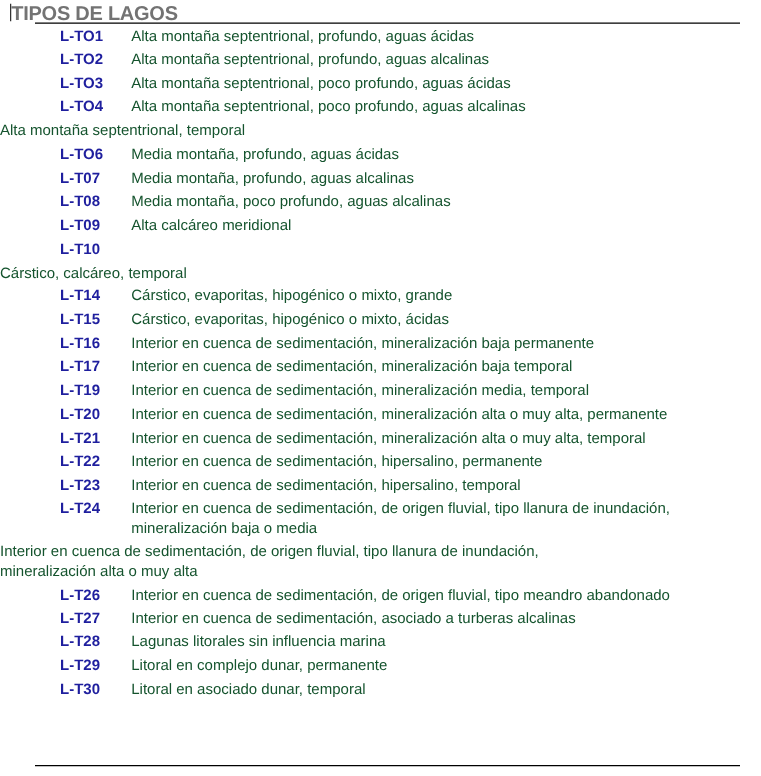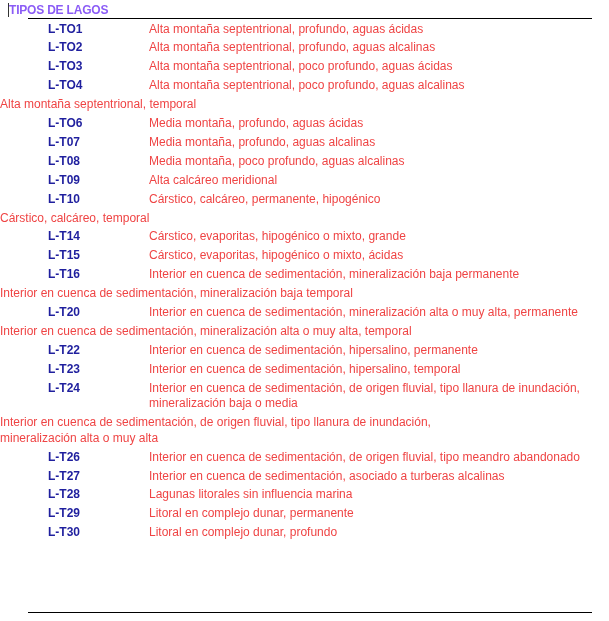--- a/index.html
+++ b/index.html
@@ -1,26 +1,26 @@
 <!DOCTYPE html>
 <html><head>
   <meta charset="utf-8">
   <style>
     html, body { margin: 0; padding: 0; background: #ffffff; }
     body { width: 609px; height: 621px; position: relative; overflow: hidden;
            font-family: "Liberation Sans", "DejaVu Sans", sans-serif; color: #1a1a1a; }
     .cursor { position: absolute; left: 8px; top: 3px; width: 1px; height: 14px; background: #333; }
-    .title { position: absolute; left: 9px; top: 3px; font-size: 12px; font-weight: bold;
-             color: #8b5cf6; letter-spacing: -0.2px; }
+    .title { position: absolute; left: 9px; top: 3px; font-size: 16px; font-weight: bold;
+             color: #737373; letter-spacing: -0.2px; }
     .rule-top { position: absolute; left: 28px; top: 18px; width: 564px; height: 1px; background: #000; }
     .rule-bottom { position: absolute; left: 28px; top: 612px; width: 564px; height: 1px; background: #000; }
     .list { position: absolute; left: 0; top: 20px; width: 609px; }
-    .row { display: flex; font-size: 12px; line-height: 15.7px; padding: 1.6px 0 1.6px 0; gap: 44px; }
+    .row { display: flex; font-size: 12px; line-height: 15.7px; padding: 1.6px 0 1.6px 0; }
     .code { width: 57px; padding-left: 48px; flex: none; font-weight: bold; color: #1f1f9e; }
-    .desc { width: 460px; flex: none; color: #ef4444; }
+    .desc { width: 460px; flex: none; color: #14532d; }
   </style>
 </head>
 <body>
 
 <div class="cursor"></div>
 <div class="title">TIPOS DE LAGOS</div>
 <div class="rule-top"></div>
 
 <div class="list" id="list">
     <div class="row">
@@ -53,45 +53,50 @@
     <div class="row">
       <span class="code">L-T08</span>
       <span class="desc">Media montaña, poco profundo, aguas alcalinas</span>
     </div>
     <div class="row">
       <span class="code">L-T09</span>
       <span class="desc">Alta calcáreo meridional</span>
     </div>
     <div class="row">
       <span class="code">L-T10</span>
-      <span class="desc">Cárstico, calcáreo, permanente, hipogénico</span>
     </div>
     <div class="row">
       <span class="desc">Cárstico, calcáreo, temporal</span>
     </div>
     <div class="row">
       <span class="code">L-T14</span>
       <span class="desc">Cárstico, evaporitas, hipogénico o mixto, grande</span>
     </div>
     <div class="row">
       <span class="code">L-T15</span>
       <span class="desc">Cárstico, evaporitas, hipogénico o mixto, ácidas</span>
     </div>
     <div class="row">
       <span class="code">L-T16</span>
       <span class="desc">Interior en cuenca de sedimentación, mineralización baja permanente</span>
     </div>
     <div class="row">
+      <span class="code">L-T17</span>
       <span class="desc">Interior en cuenca de sedimentación, mineralización baja temporal</span>
+    </div>
+    <div class="row">
+      <span class="code">L-T19</span>
+      <span class="desc">Interior en cuenca de sedimentación, mineralización media, temporal</span>
     </div>
     <div class="row">
       <span class="code">L-T20</span>
       <span class="desc">Interior en cuenca de sedimentación, mineralización alta o muy alta, permanente</span>
     </div>
     <div class="row">
+      <span class="code">L-T21</span>
       <span class="desc">Interior en cuenca de sedimentación, mineralización alta o muy alta, temporal</span>
     </div>
     <div class="row">
       <span class="code">L-T22</span>
       <span class="desc">Interior en cuenca de sedimentación, hipersalino, permanente</span>
     </div>
     <div class="row">
       <span class="code">L-T23</span>
       <span class="desc">Interior en cuenca de sedimentación, hipersalino, temporal</span>
     </div>
@@ -113,17 +118,17 @@
     <div class="row">
       <span class="code">L-T28</span>
       <span class="desc">Lagunas litorales sin influencia marina</span>
     </div>
     <div class="row">
       <span class="code">L-T29</span>
       <span class="desc">Litoral en complejo dunar, permanente</span>
     </div>
     <div class="row">
       <span class="code">L-T30</span>
-      <span class="desc">Litoral en complejo dunar, profundo</span>
+      <span class="desc">Litoral en asociado dunar, temporal</span>
     </div>
   </div>
 
 <div class="rule-bottom"></div>
 
 </body></html>

